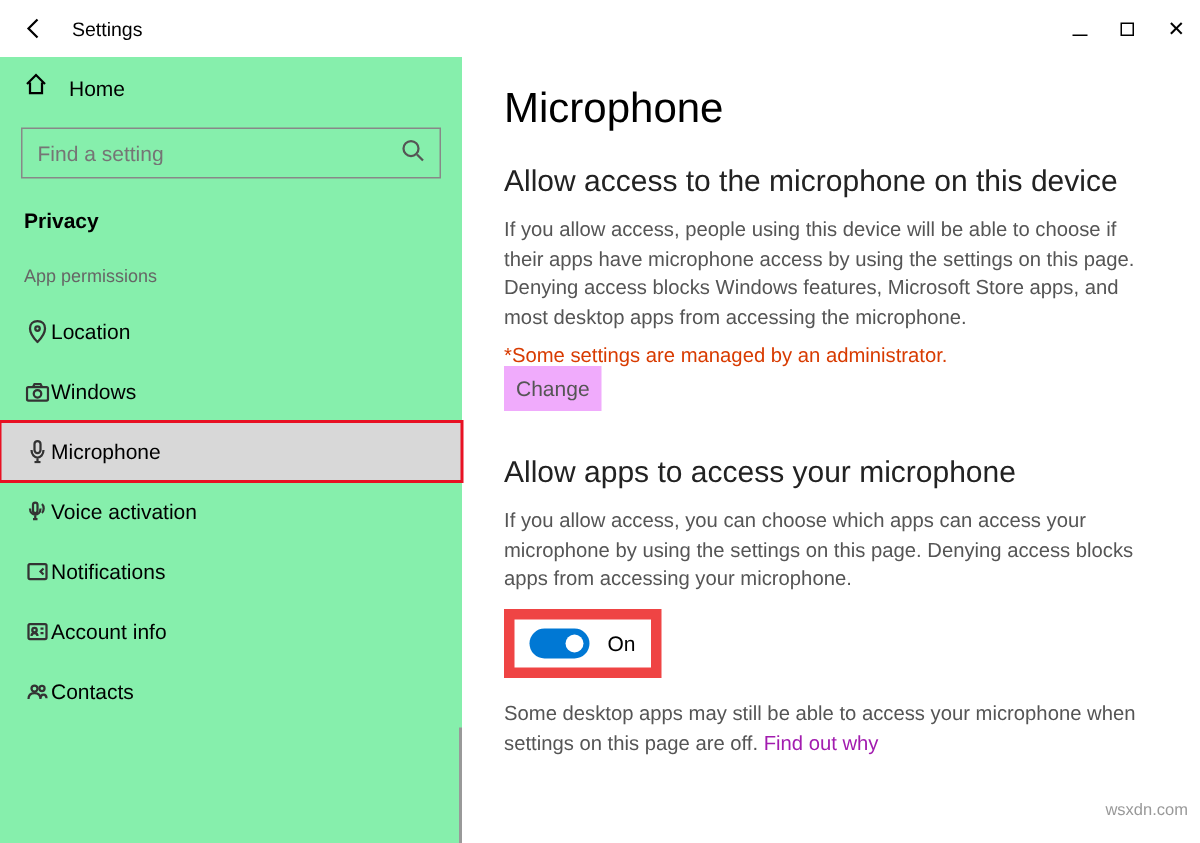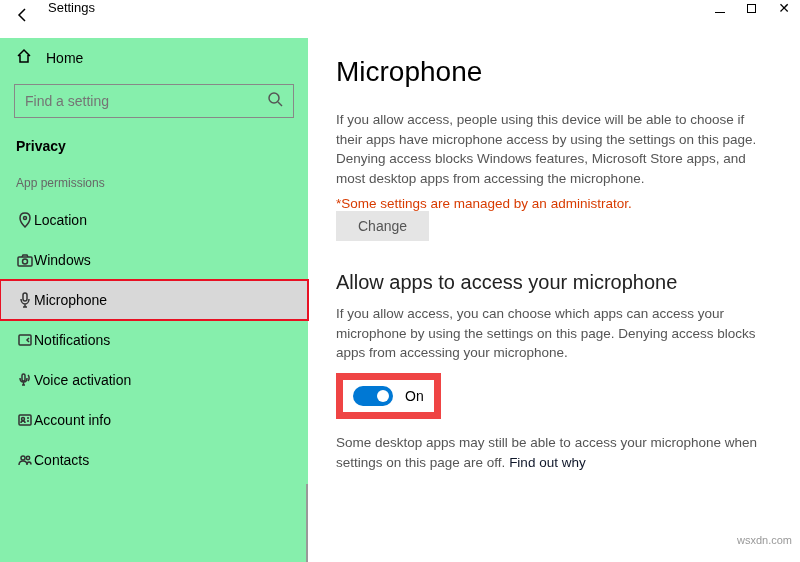--- a/index.html
+++ b/index.html
@@ -1,17 +1,17 @@
 <!DOCTYPE html>
 <html><head>
   <meta charset="utf-8">
   <style>
     * { margin: 0; padding: 0; box-sizing: border-box; font-family: "Segoe UI", sans-serif; }
     body { width: 800px; height: 562px; background: #fff; display: flex; flex-direction: column; overflow: hidden; }
-    .titlebar { height: 38px; display: flex; align-items: flex-start; padding: 0 8px; }
+    .titlebar { height: 38px; display: flex; align-items: center; padding: 0 8px; }
     .titlebar .back { width: 30px; height: 30px; display: flex; align-items: center; justify-content: center; cursor: pointer; }
     .titlebar .title { font-size: 13px; margin-left: 10px; }
     .winbtns { margin-left: auto; display: flex; gap: 22px; align-items: center; padding-right: 2px; }
     .winbtns span { font-size: 14px; color: #000; cursor: pointer; font-family: "Segoe MDL2 Assets", "Segoe UI", sans-serif; }
     .chrome-x { font-size: 16px; }
     .chrome-sq { width: 9px; height: 9px; border: 1px solid #000; display: inline-block; }
     .chrome-min { width: 10px; height: 1px; background: #000; display: inline-block; }
 
     .body { flex: 1; display: flex; overflow: hidden; }
     .sidebar { width: 308px; display: flex; flex-direction: column; background: #86efac; }
@@ -28,27 +28,27 @@
     .nav-item.selected { background: #d8d8d8; }
     .nav-item.red-highlight { outline: 2px solid #e81123; outline-offset: -1px; }
     .scroll-indicator { position: absolute; right: 0; top: 284px; width: 2px; height: 100px; background: #999; }
 
     .content { flex: 1; padding: 18px 28px 12px 28px; overflow: hidden; position: relative; }
     h1 { font-weight: 400; font-size: 28px; margin-bottom: 22px; }
     h2 { font-weight: 400; font-size: 20px; margin-bottom: 10px; color: #222; }
     .para { font-size: 13.5px; color: #555; line-height: 1.45; margin-bottom: 8px; }
     .warn { color: #d83b01; font-size: 13.5px; margin-top: 8px; }
     .status { font-size: 14px; color: #333; margin-top: 4px; margin-bottom: 10px; }
-    .btn { background: #e5e5e5; color: #555; border: none; padding: 7px 22px; font-size: 14px; cursor: pointer; margin-bottom: 30px; }
+    .btn { background: #f0abfc; color: #555; border: none; padding: 7px 8px; font-size: 14px; cursor: pointer; margin-bottom: 30px; }
     .toggle-row { display: flex; align-items: center; gap: 12px; margin: 10px 0 14px; }
     .toggle-row.red-highlight { border: 7px solid #ef4444; padding: 6px 10px; width: fit-content; text-align: center; }
     .toggle { width: 40px; height: 20px; border-radius: 10px; background: #0078d4; position: relative; cursor: pointer; }
     .toggle::after { content: ""; position: absolute; width: 12px; height: 12px; background: #fff; border-radius: 50%; top: 4px; right: 4px; }
     .toggle-label { font-size: 14px; }
-    .link { color: #0f172a; cursor: pointer; }
+    .link { color: #a21caf; cursor: pointer; }
     .watermark { position: absolute; bottom: 16px; right: 8px; font-size: 11px; color: #999; }
 
     svg { width: 16px; height: 16px; stroke: currentColor; fill: none; stroke-width: 1.5; }
   </style>
 </head>
 <body>
 
 <div class="titlebar">
   <div class="back">
     <svg viewBox="0 0 16 16">
@@ -110,34 +110,34 @@
             <svg viewBox="0 0 16 16">
               <rect x="6" y="1" width="4" height="8" rx="2"></rect>
               <path d="M4 7 C4 10 6 12 8 12 C10 12 12 10 12 7 M8 12 V15 M6 15 H10"></path>
             </svg>
           </span>
         <span>Microphone</span>
       </div>
       <div class="nav-item">
         <span class="icn">
             <svg viewBox="0 0 16 16">
+              <rect x="5" y="2" width="3" height="7" rx="1.5"></rect>
+              <path d="M3 6 C3 9 5 10 6.5 10 C8 10 10 9 10 6 M6.5 10 V13 M5 13 H8 M11 3 C12.5 4.5 12.5 7.5 11 9"></path>
+            </svg>
+          </span>
+        <span>Voice activation</span>
+      </div>
+      <div class="nav-item">
+        <span class="icn">
+            <svg viewBox="0 0 16 16">
               <rect x="2" y="3" width="12" height="10" rx="1"></rect>
               <path d="M12 6 L10 8 L12 10"></path>
             </svg>
           </span>
         <span>Notifications</span>
-      </div>
-      <div class="nav-item">
-        <span class="icn">
-            <svg viewBox="0 0 16 16">
-              <rect x="5" y="2" width="3" height="7" rx="1.5"></rect>
-              <path d="M3 6 C3 9 5 10 6.5 10 C8 10 10 9 10 6 M6.5 10 V13 M5 13 H8 M11 3 C12.5 4.5 12.5 7.5 11 9"></path>
-            </svg>
-          </span>
-        <span>Voice activation</span>
       </div>
       <div class="nav-item">
         <span class="icn">
             <svg viewBox="0 0 16 16">
               <rect x="2" y="3" width="12" height="10" rx="1"></rect>
               <circle cx="6" cy="7" r="1.5"></circle>
               <path d="M4 11 C4 9.5 5 9 6 9 C7 9 8 9.5 8 11 M10 6 H12 M10 9 H12"></path>
             </svg>
           </span>
         <span>Account info</span>
@@ -152,20 +152,21 @@
           </span>
         <span>Contacts</span>
       </div>
       <div class="scroll-indicator"></div>
     </div>
   </div>
 
   <div class="content">
     <h1>Microphone</h1>
 
+    <h2>Allow access to the microphone on this device</h2>
     <div class="para">If you allow access, people using this device will be able to choose if their apps have microphone access by using the settings on this page. Denying access blocks Windows features, Microsoft Store apps, and most desktop apps from accessing the microphone.</div>
     <div class="warn">*Some settings are managed by an administrator.</div>
     <button class="btn">Change</button>
 
     <h2>Allow apps to access your microphone</h2>
     <div class="para">If you allow access, you can choose which apps can access your microphone by using the settings on this page. Denying access blocks apps from accessing your microphone.</div>
     <div class="toggle-row red-highlight">
       <div class="toggle"></div>
       <span class="toggle-label">On</span>
     </div>

